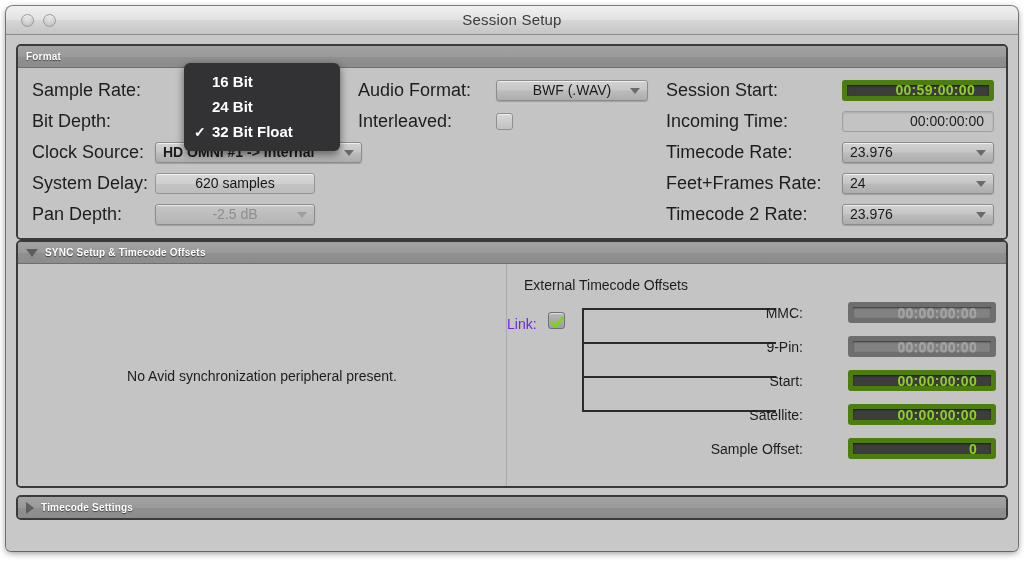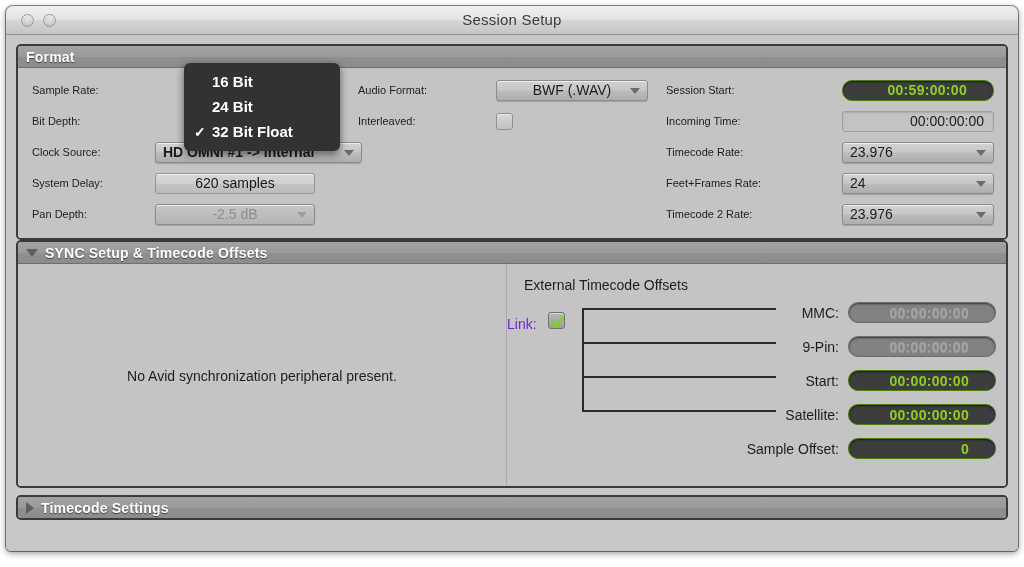--- a/index.html
+++ b/index.html
@@ -66,21 +66,21 @@
   .panel-header {
     position: relative;
     height: 22px;
     background: linear-gradient(to bottom, #a2a2a2 0%, #9a9a9a 50%, #909090 51%, #8c8c8c 100%);
     border-bottom: 1px solid #6f6f6f;
     display: flex;
     align-items: center;
     padding-left: 8px;
   }
   .panel-header .hdr-label {
-    font-size: 14px;
+    font-size: 10px;
     font-weight: bold;
     color: #ffffff;
     text-shadow: 0 1px 1px rgba(0,0,0,0.55);
     letter-spacing: 0.2px;
   }
   .tri {
     width: 0; height: 0;
     margin-right: 7px;
     flex: none;
   }
@@ -108,21 +108,21 @@
   #col-b { left: 340px; width: 310px; }
   #col-c { left: 648px; width: 338px; }
 
   .row {
     display: flex;
     align-items: center;
     height: 22px;
     margin-bottom: 9px;
   }
   .lbl {
-    font-size: 11px;
+    font-size: 18px;
     color: #1d1d1d;
     text-align: left;
     flex: none;
     white-space: nowrap;
   }
   #col-a .lbl { width: 123px; }
   #col-b .lbl { width: 138px; }
   #col-c .lbl { width: 176px; }
 
   
@@ -167,31 +167,31 @@
     border: 1px solid #a0a0a0;
     box-shadow: inset 0 1px 2px rgba(0,0,0,0.13);
     color: #1b1b1b;
     justify-content: flex-end;
     padding-right: 9px;
   }
 
   
   .tcfield {
     height: 21px;
-    border-radius: 10px;
+    border-radius: 3px;
     background: #3d3d3d;
-    border: 1px solid #4d7c0f;
+    border: 5px solid #4d7c0f;
     box-shadow: inset 0 1px 2px rgba(0,0,0,0.6);
     color: #8ed123;
     font-size: 14px;
     font-weight: bold;
     display: flex;
     align-items: center;
     justify-content: flex-end;
-    padding-right: 26px;
+    padding-right: 14px;
     letter-spacing: 0.3px;
   }
   .tcfield.disabled {
     background: #828282;
     border-color: #6e6e6e;
     color: #a3a3a3;
     text-shadow: 0 1px 0 rgba(255,255,255,0.18);
   }
 
   
@@ -271,20 +271,21 @@
   #offsets {
     position: absolute;
     left: 0; top: 38px; right: 10px;
   }
   .offset-row {
     display: flex;
     align-items: center;
     height: 21px;
     margin-bottom: 13px;
     justify-content: flex-end;
+    gap: 36px;
   }
   .offset-row .olbl {
     font-size: 14px;
     color: #1d1d1d;
     margin-right: 9px;
     white-space: nowrap;
   }
   .offset-row .tcfield, .offset-row .ofield { width: 148px; flex: none; }
 
   

